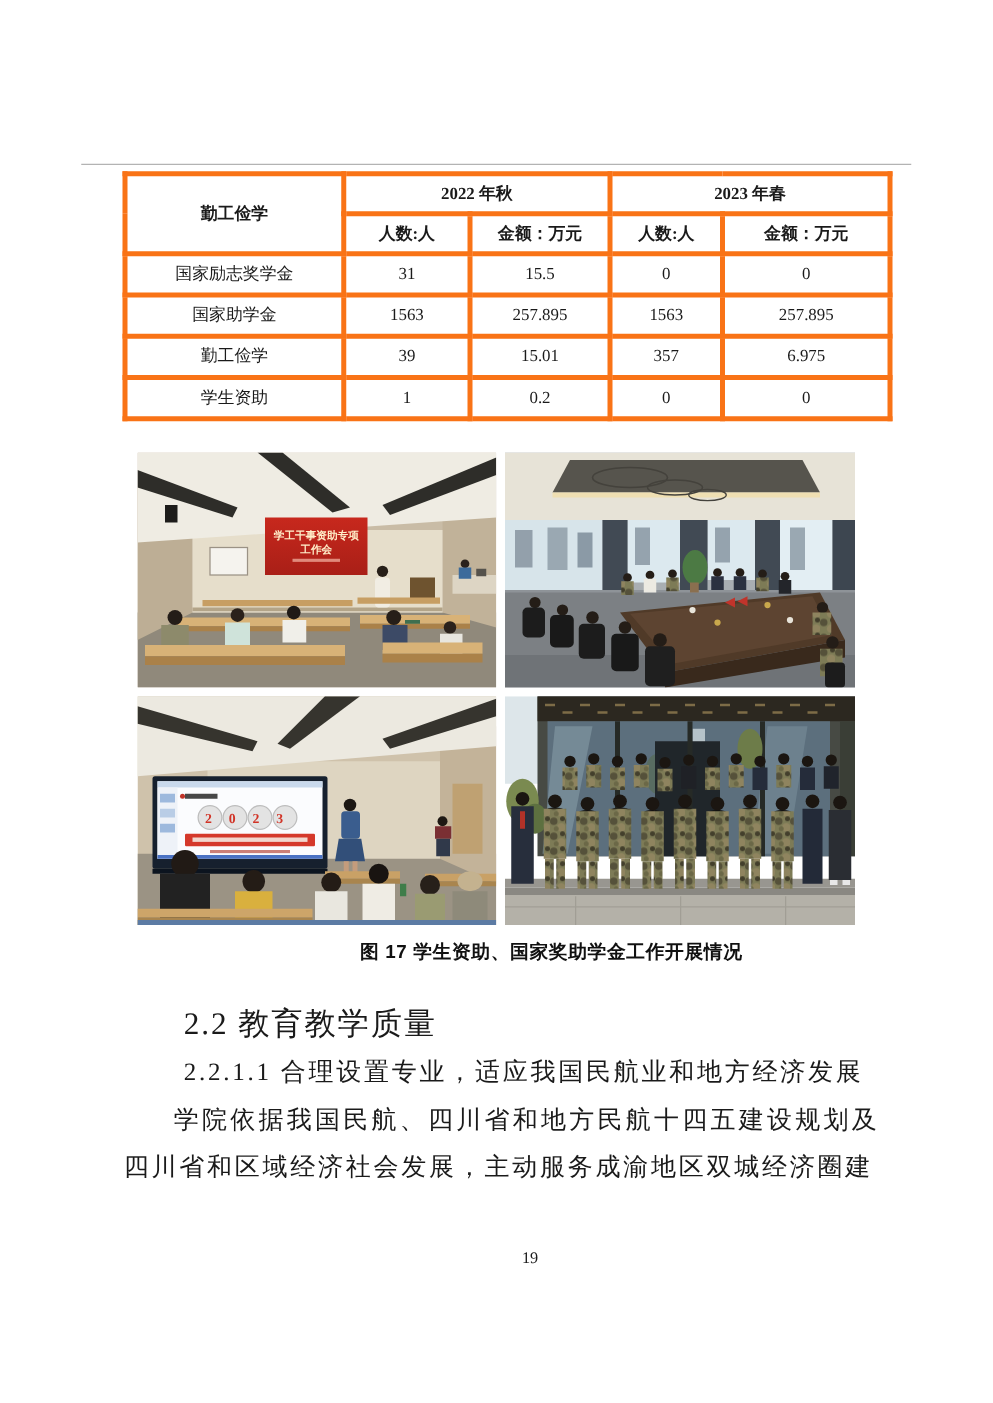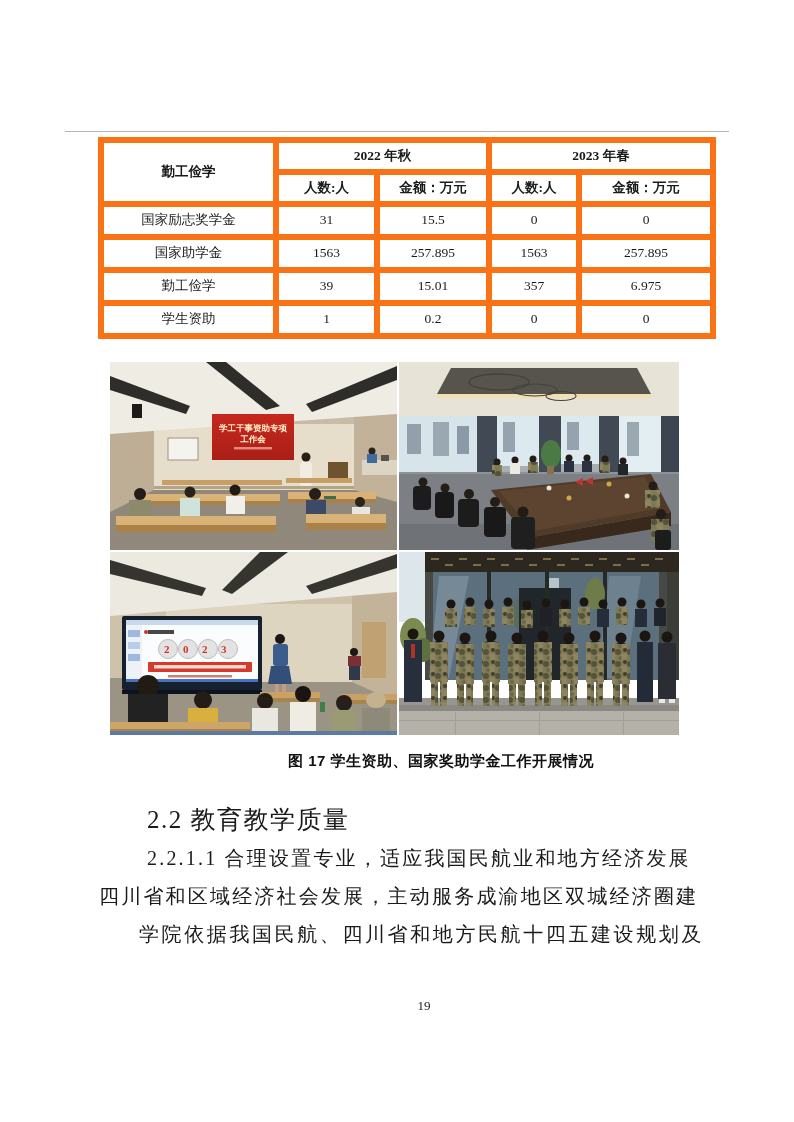--- a/index.html
+++ b/index.html
@@ -3,30 +3,30 @@
 <meta charset="utf-8">
 <style>
   html,body{margin:0;padding:0;background:#fff;}
   .page{position:relative;width:794px;height:1122px;background:#ffffff;overflow:hidden;
         font-family:"Liberation Serif","DejaVu Serif",serif;color:#1a1a1a;}
   .top-rule{position:absolute;left:65px;top:131px;width:664px;height:1px;background:#b3b3b3;}
 
   
   table.report{position:absolute;left:98px;top:137px;width:612px;border-collapse:collapse;
                table-layout:fixed;border:2px solid #222;}
-  table.report th,table.report td{border:6px solid #f97316;text-align:center;vertical-align:middle;
+  table.report th,table.report td{border:4px solid #f97316;text-align:center;vertical-align:middle;
                padding:0;font-size:13.5px;line-height:1.1;}
   table.report th{font-weight:bold;}
   tr.hrow{height:32px;}
   tr.drow{height:33px;}
 
   
   .photo-grid{position:absolute;left:110px;top:362px;width:569px;height:373px;
               display:grid;grid-template-columns:287px 280px;grid-template-rows:188px 183px;
-              gap:2px;background:#fff;}
+              gap:7px;background:#fff;}
   .photo-grid svg{display:block;width:100%;height:100%;}
 
   
   .figure-caption{position:absolute;top:752px;left:0;width:794px;text-align:center;
               font-family:"Liberation Sans","DejaVu Sans",sans-serif;font-weight:bold;
               font-size:15px;letter-spacing:0.5px;color:#111;margin-left:44px;}
   .text-block{position:absolute;left:99px;top:801px;width:614px;}
   .line{height:38px;line-height:38px;font-size:20px;white-space:nowrap;}
   .h-line{font-size:25px;letter-spacing:1.5px;}
   .indent-h{padding-left:48px;}
@@ -417,18 +417,18 @@
           <rect x="270" y="147" width="6" height="4" fill="#e8e8e8"></rect>
       </g>
     </svg>
   </div>
 
   <div class="figure-caption">图 17 学生资助、国家奖助学金工作开展情况</div>
 
   <div class="text-block">
     <div class="line h-line indent-h">2.2 教育教学质量</div>
     <div class="line sp1 indent-h">2.2.1.1 合理设置专业，适应我国民航业和地方经济发展</div>
+    <div class="line sp2 indent-p">学院依据我国民航、四川省和地方民航十四五建设规划及</div>
     <div class="line sp1">四川省和区域经济社会发展，主动服务成渝地区双城经济圈建</div>
-    <div class="line sp2 indent-p">学院依据我国民航、四川省和地方民航十四五建设规划及</div>
   </div>
 
   <div class="page-number">19</div>
 </div>
 
 </body></html>

